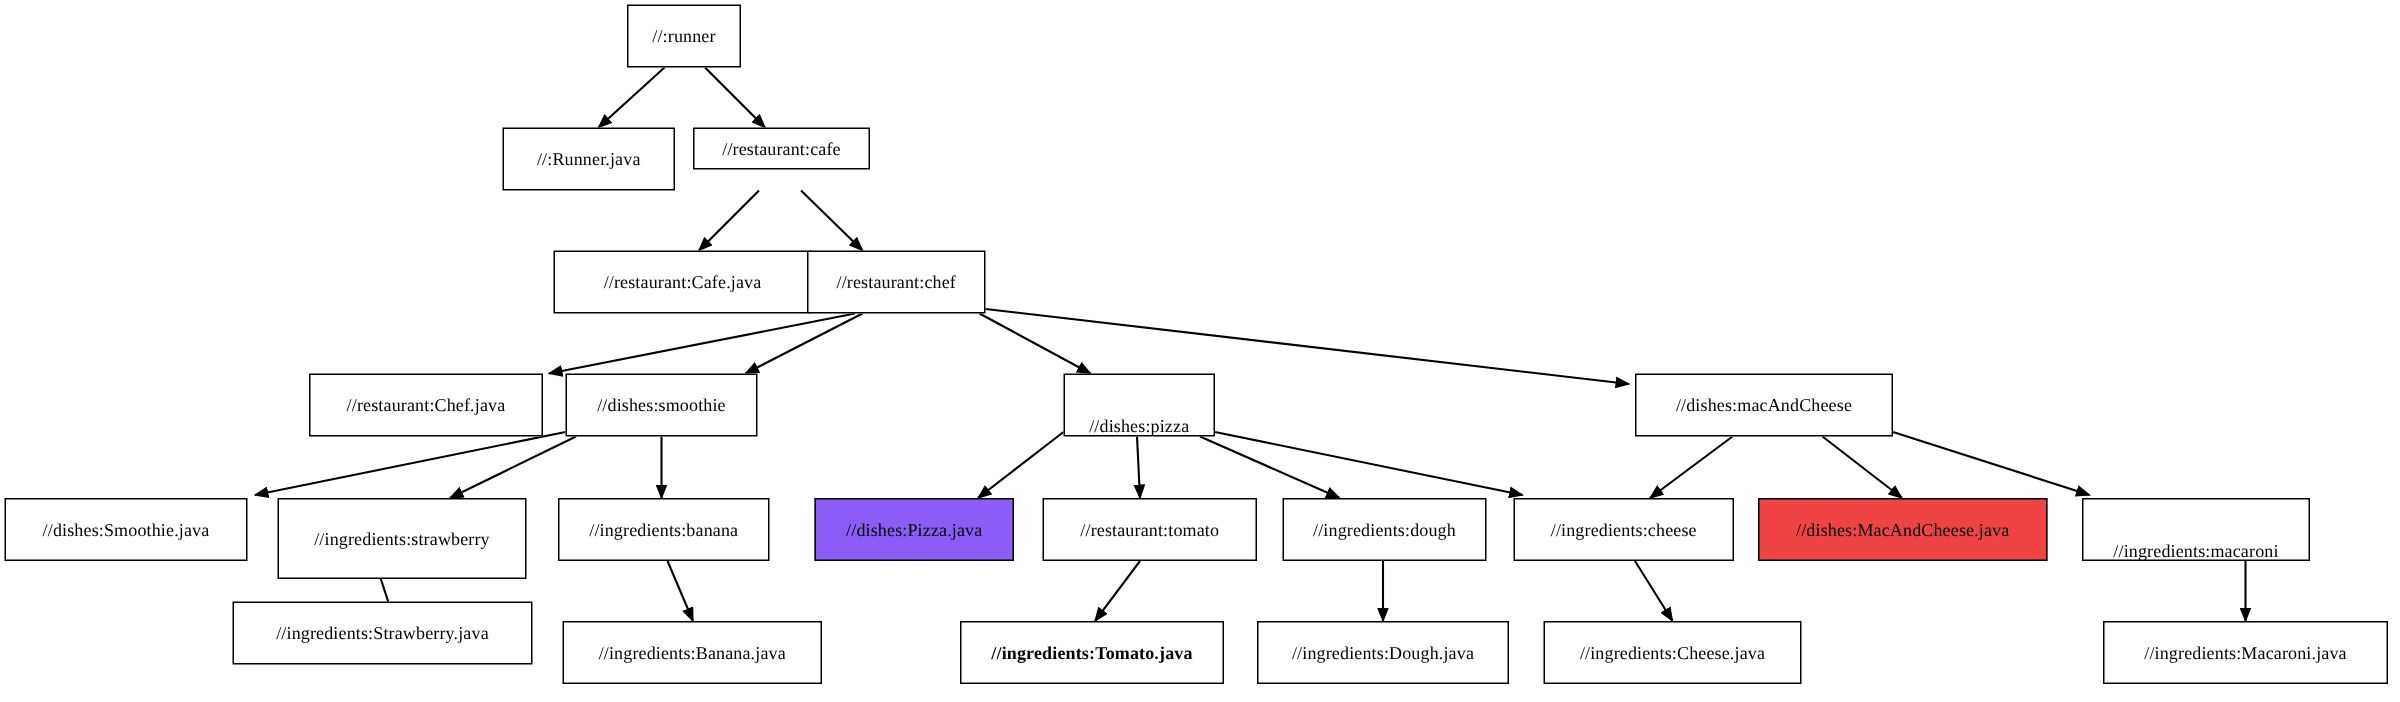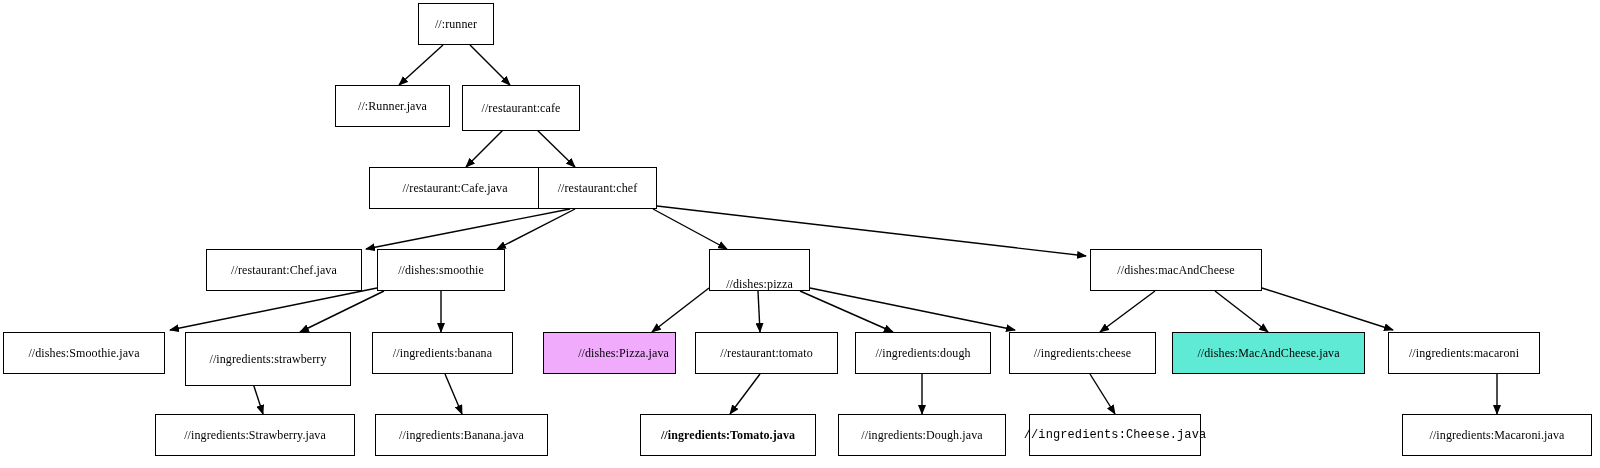--- a/index.html
+++ b/index.html
@@ -80,21 +80,21 @@
         <line x1="1497" y1="374" x2="1497" y2="414" stroke="#000000" stroke-width="1.4" marker-end="url(#arrowhead)"></line>
       </g>
   </svg>
   <div id="node-layer">
       <div class="node" style="left: 418px; top: 3px; width: 76px; height: 42px; border-color: rgb(0, 0, 0); background: rgb(255, 255, 255); color: rgb(0, 0, 0);">
         <span class="node-label">//:runner</span>
       </div>
       <div class="node" style="left: 335px; top: 85px; width: 115px; height: 42px; border-color: rgb(0, 0, 0); background: rgb(255, 255, 255); color: rgb(0, 0, 0);">
         <span class="node-label">//:Runner.java</span>
       </div>
-      <div class="node" style="left: 462px; top: 85px; width: 118px; height: 46px; border-color: rgb(0, 0, 0); background: rgb(255, 255, 255); color: rgb(0, 0, 0);">
+      <div class="node" style="left: 462px; top: 85px; width: 118px; height: 28px; border-color: rgb(0, 0, 0); background: rgb(255, 255, 255); color: rgb(0, 0, 0);">
         <span class="node-label">//restaurant:cafe</span>
       </div>
       <div class="node" style="left: 369px; top: 167px; width: 172px; height: 42px; border-color: rgb(0, 0, 0); background: rgb(255, 255, 255); color: rgb(0, 0, 0);">
         <span class="node-label">//restaurant:Cafe.java</span>
       </div>
       <div class="node" style="left: 538px; top: 167px; width: 119px; height: 42px; border-color: rgb(0, 0, 0); background: rgb(255, 255, 255); color: rgb(0, 0, 0);">
         <span class="node-label">//restaurant:chef</span>
       </div>
       <div class="node" style="left: 206px; top: 249px; width: 156px; height: 42px; border-color: rgb(0, 0, 0); background: rgb(255, 255, 255); color: rgb(0, 0, 0);">
         <span class="node-label">//restaurant:Chef.java</span>
@@ -110,50 +110,50 @@
       </div>
       <div class="node" style="left: 3px; top: 332px; width: 162px; height: 42px; border-color: rgb(0, 0, 0); background: rgb(255, 255, 255); color: rgb(0, 0, 0);">
         <span class="node-label">//dishes:Smoothie.java</span>
       </div>
       <div class="node" style="left: 185px; top: 332px; width: 166px; height: 54px; border-color: rgb(0, 0, 0); background: rgb(255, 255, 255); color: rgb(0, 0, 0);">
         <span class="node-label">//ingredients:strawberry</span>
       </div>
       <div class="node" style="left: 372px; top: 332px; width: 141px; height: 42px; border-color: rgb(0, 0, 0); background: rgb(255, 255, 255); color: rgb(0, 0, 0);">
         <span class="node-label">//ingredients:banana</span>
       </div>
-      <div class="node" style="left: 543px; top: 332px; width: 133px; height: 42px; border-color: rgb(0, 0, 0); background: #f0abfc; color: rgb(0, 0, 0); justify-content: flex-end;">
+      <div class="node" style="left: 543px; top: 332px; width: 133px; height: 42px; border-color: rgb(0, 0, 0); background: #8b5cf6; color: rgb(0, 0, 0);">
         <span class="node-label">//dishes:Pizza.java</span>
       </div>
       <div class="node" style="left: 695px; top: 332px; width: 143px; height: 42px; border-color: rgb(0, 0, 0); background: rgb(255, 255, 255); color: rgb(0, 0, 0);">
         <span class="node-label">//restaurant:tomato</span>
       </div>
       <div class="node" style="left: 855px; top: 332px; width: 136px; height: 42px; border-color: rgb(0, 0, 0); background: rgb(255, 255, 255); color: rgb(0, 0, 0);">
         <span class="node-label">//ingredients:dough</span>
       </div>
       <div class="node" style="left: 1009px; top: 332px; width: 147px; height: 42px; border-color: rgb(0, 0, 0); background: rgb(255, 255, 255); color: rgb(0, 0, 0);">
         <span class="node-label">//ingredients:cheese</span>
       </div>
-      <div class="node" style="left: 1172px; top: 332px; width: 193px; height: 42px; border-color: rgb(0, 0, 0); background: #5eead4; color: rgb(0, 0, 0);">
+      <div class="node" style="left: 1172px; top: 332px; width: 193px; height: 42px; border-color: rgb(0, 0, 0); background: #ef4444; color: rgb(0, 0, 0);">
         <span class="node-label">//dishes:MacAndCheese.java</span>
       </div>
-      <div class="node" style="left: 1388px; top: 332px; width: 152px; height: 42px; border-color: rgb(0, 0, 0); background: rgb(255, 255, 255); color: rgb(0, 0, 0);">
+      <div class="node" style="left: 1388px; top: 332px; width: 152px; height: 42px; border-color: rgb(0, 0, 0); background: rgb(255, 255, 255); color: rgb(0, 0, 0); align-items: flex-end;">
         <span class="node-label">//ingredients:macaroni</span>
       </div>
-      <div class="node" style="left: 155px; top: 414px; width: 200px; height: 42px; border-color: rgb(0, 0, 0); background: rgb(255, 255, 255); color: rgb(0, 0, 0);">
+      <div class="node" style="left: 155px; top: 401px; width: 200px; height: 42px; border-color: rgb(0, 0, 0); background: rgb(255, 255, 255); color: rgb(0, 0, 0);">
         <span class="node-label">//ingredients:Strawberry.java</span>
       </div>
       <div class="node" style="left: 375px; top: 414px; width: 173px; height: 42px; border-color: rgb(0, 0, 0); background: rgb(255, 255, 255); color: rgb(0, 0, 0);">
         <span class="node-label">//ingredients:Banana.java</span>
       </div>
       <div class="node" style="left: 640px; top: 414px; width: 176px; height: 42px; border-color: rgb(0, 0, 0); background: rgb(255, 255, 255); color: rgb(0, 0, 0); font-weight: bold;">
         <span class="node-label">//ingredients:Tomato.java</span>
       </div>
       <div class="node" style="left: 838px; top: 414px; width: 168px; height: 42px; border-color: rgb(0, 0, 0); background: rgb(255, 255, 255); color: rgb(0, 0, 0);">
         <span class="node-label">//ingredients:Dough.java</span>
       </div>
-      <div class="node" style="left: 1029px; top: 414px; width: 172px; height: 42px; border-color: rgb(0, 0, 0); background: rgb(255, 255, 255); color: rgb(0, 0, 0); font-family: Liberation Mono, monospace;">
+      <div class="node" style="left: 1029px; top: 414px; width: 172px; height: 42px; border-color: rgb(0, 0, 0); background: rgb(255, 255, 255); color: rgb(0, 0, 0);">
         <span class="node-label">//ingredients:Cheese.java</span>
       </div>
       <div class="node" style="left: 1402px; top: 414px; width: 190px; height: 42px; border-color: rgb(0, 0, 0); background: rgb(255, 255, 255); color: rgb(0, 0, 0);">
         <span class="node-label">//ingredients:Macaroni.java</span>
       </div>
     </div>
 </div>
 
 </body></html>

